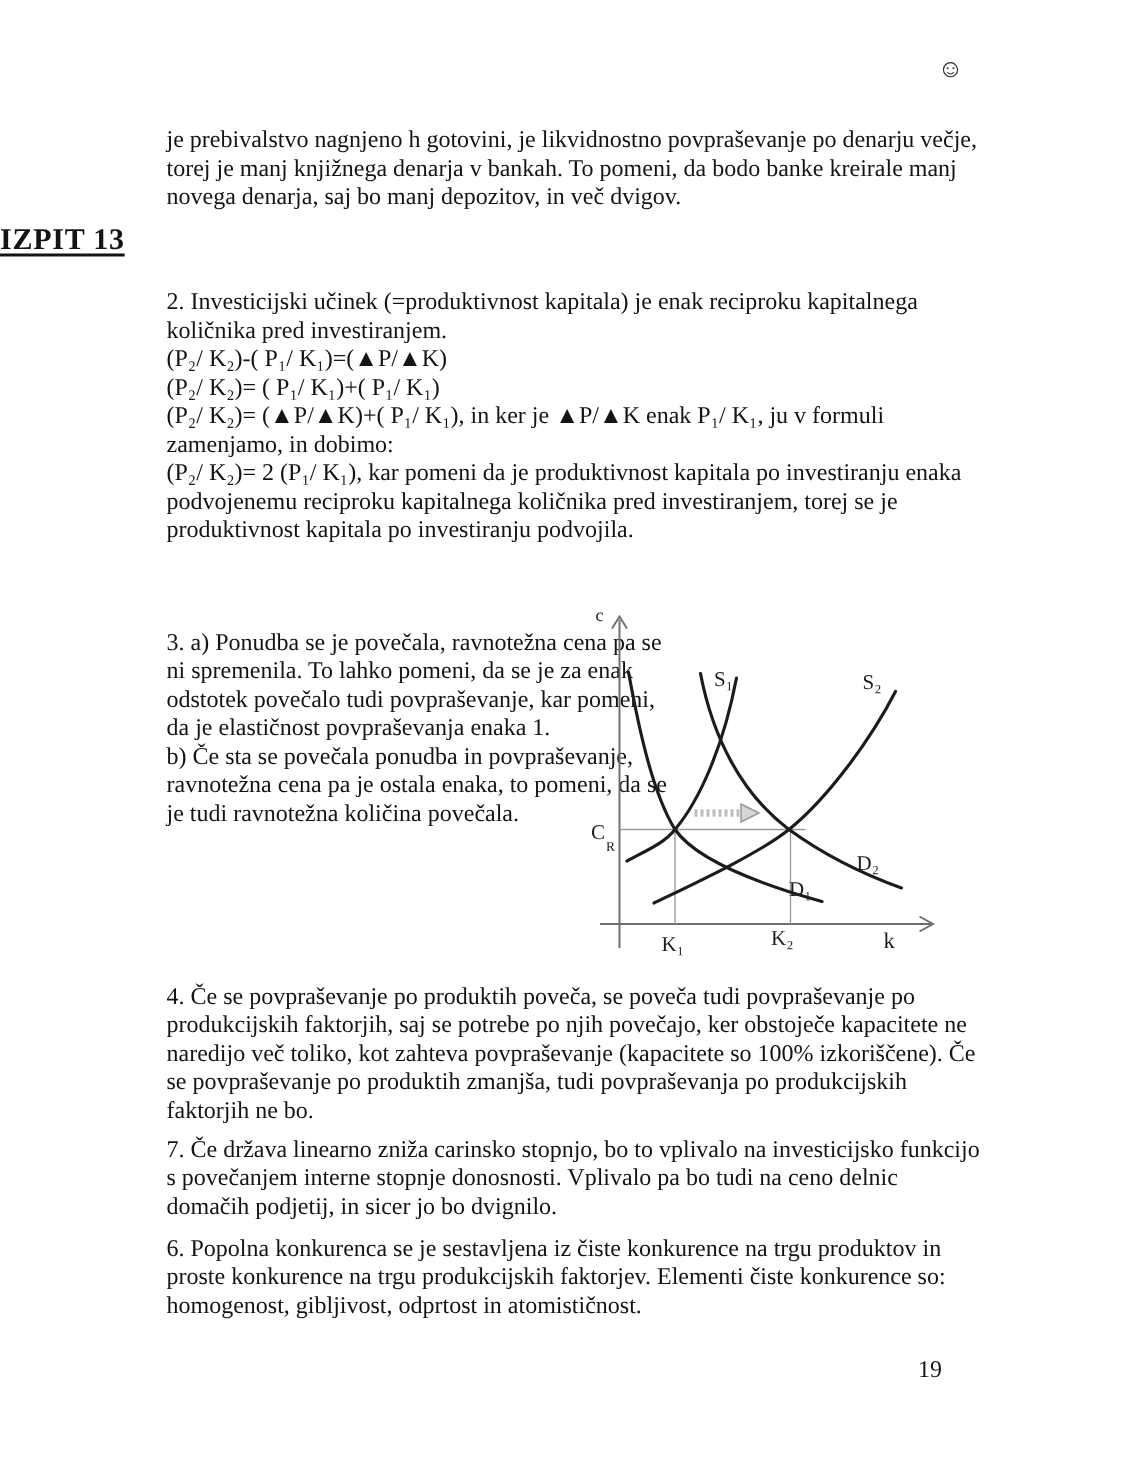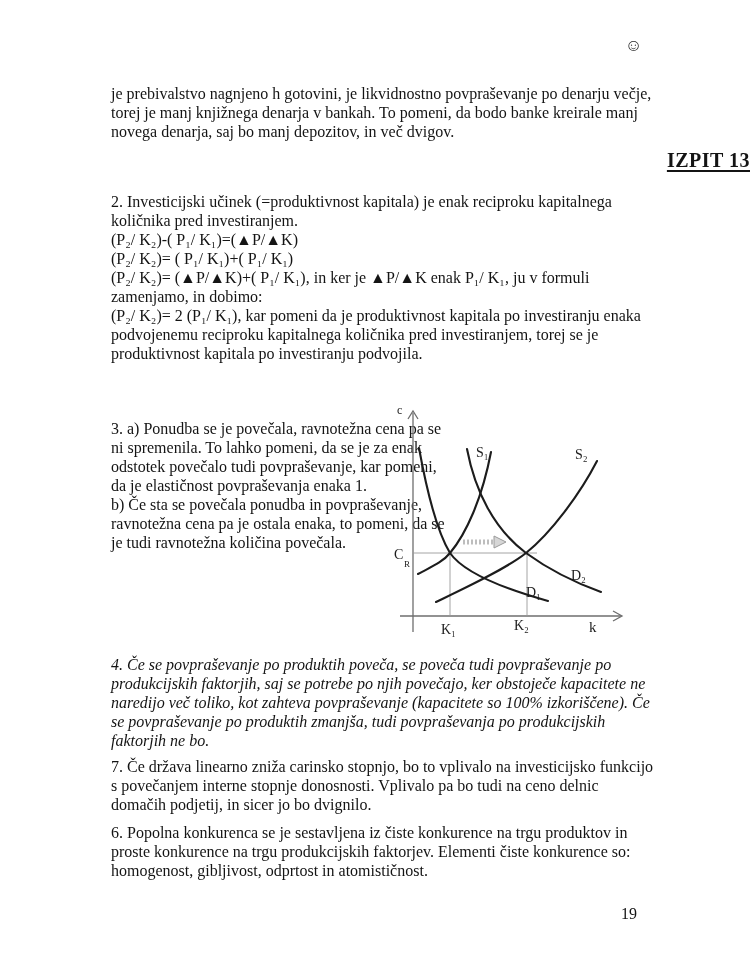--- a/index.html
+++ b/index.html
@@ -10,30 +10,30 @@
     font-family:"Liberation Serif","DejaVu Serif",serif;
     font-size:16px;line-height:19px;color:#141414;
     overflow:hidden;
   }
   .abs{position:absolute;}
   .para{white-space:pre-wrap;}
   .smiley{left:625px;top:36px;font-size:17px;color:#2a2a2a;}
   .intro{left:111px;top:84px;width:545px;}
   .title{
     left:0;top:151px;width:750px;margin:0;
-    text-align:right;font-size:20px;font-weight:bold;
+    text-align:left;font-size:20px;font-weight:bold;
     text-decoration:underline;text-decoration-thickness:2px;text-underline-offset:3px;
     letter-spacing:0.5px;
   }
   .sec2{left:111px;top:192px;width:545px;}
   .sec3{left:111px;top:419px;width:334px;}
-  .sec4{left:111px;top:655px;width:545px;font-style:italic;}
+  .sec4{left:111px;top:655px;width:545px;}
   .sec5{left:111px;top:757px;width:545px;}
   .sec6{left:111px;top:823px;width:545px;}
-  .pagenum{left:612px;top:904px;width:34px;text-align:center;}
+  .pagenum{left:612px;top:904px;width:34px;}
   .diagram{left:391px;top:398px;}
   .diagram text{font-family:"Liberation Serif","DejaVu Serif",serif;fill:#1c1c1c;}
   .t9{font-size:9px;}
   .t12{font-size:12px;}
   .t14{font-size:14px;}
   .t15{font-size:15px;}
   .axis{stroke:#6e6e6e;stroke-width:1.3;fill:none;}
   .guide{stroke:#9a9a9a;stroke-width:0.9;fill:none;}
   .curve{stroke:#1c1c1c;stroke-width:2.1;fill:none;stroke-linecap:round;}
   .shift{stroke:#bdbdbd;stroke-width:5;stroke-dasharray:2 2;fill:none;}

